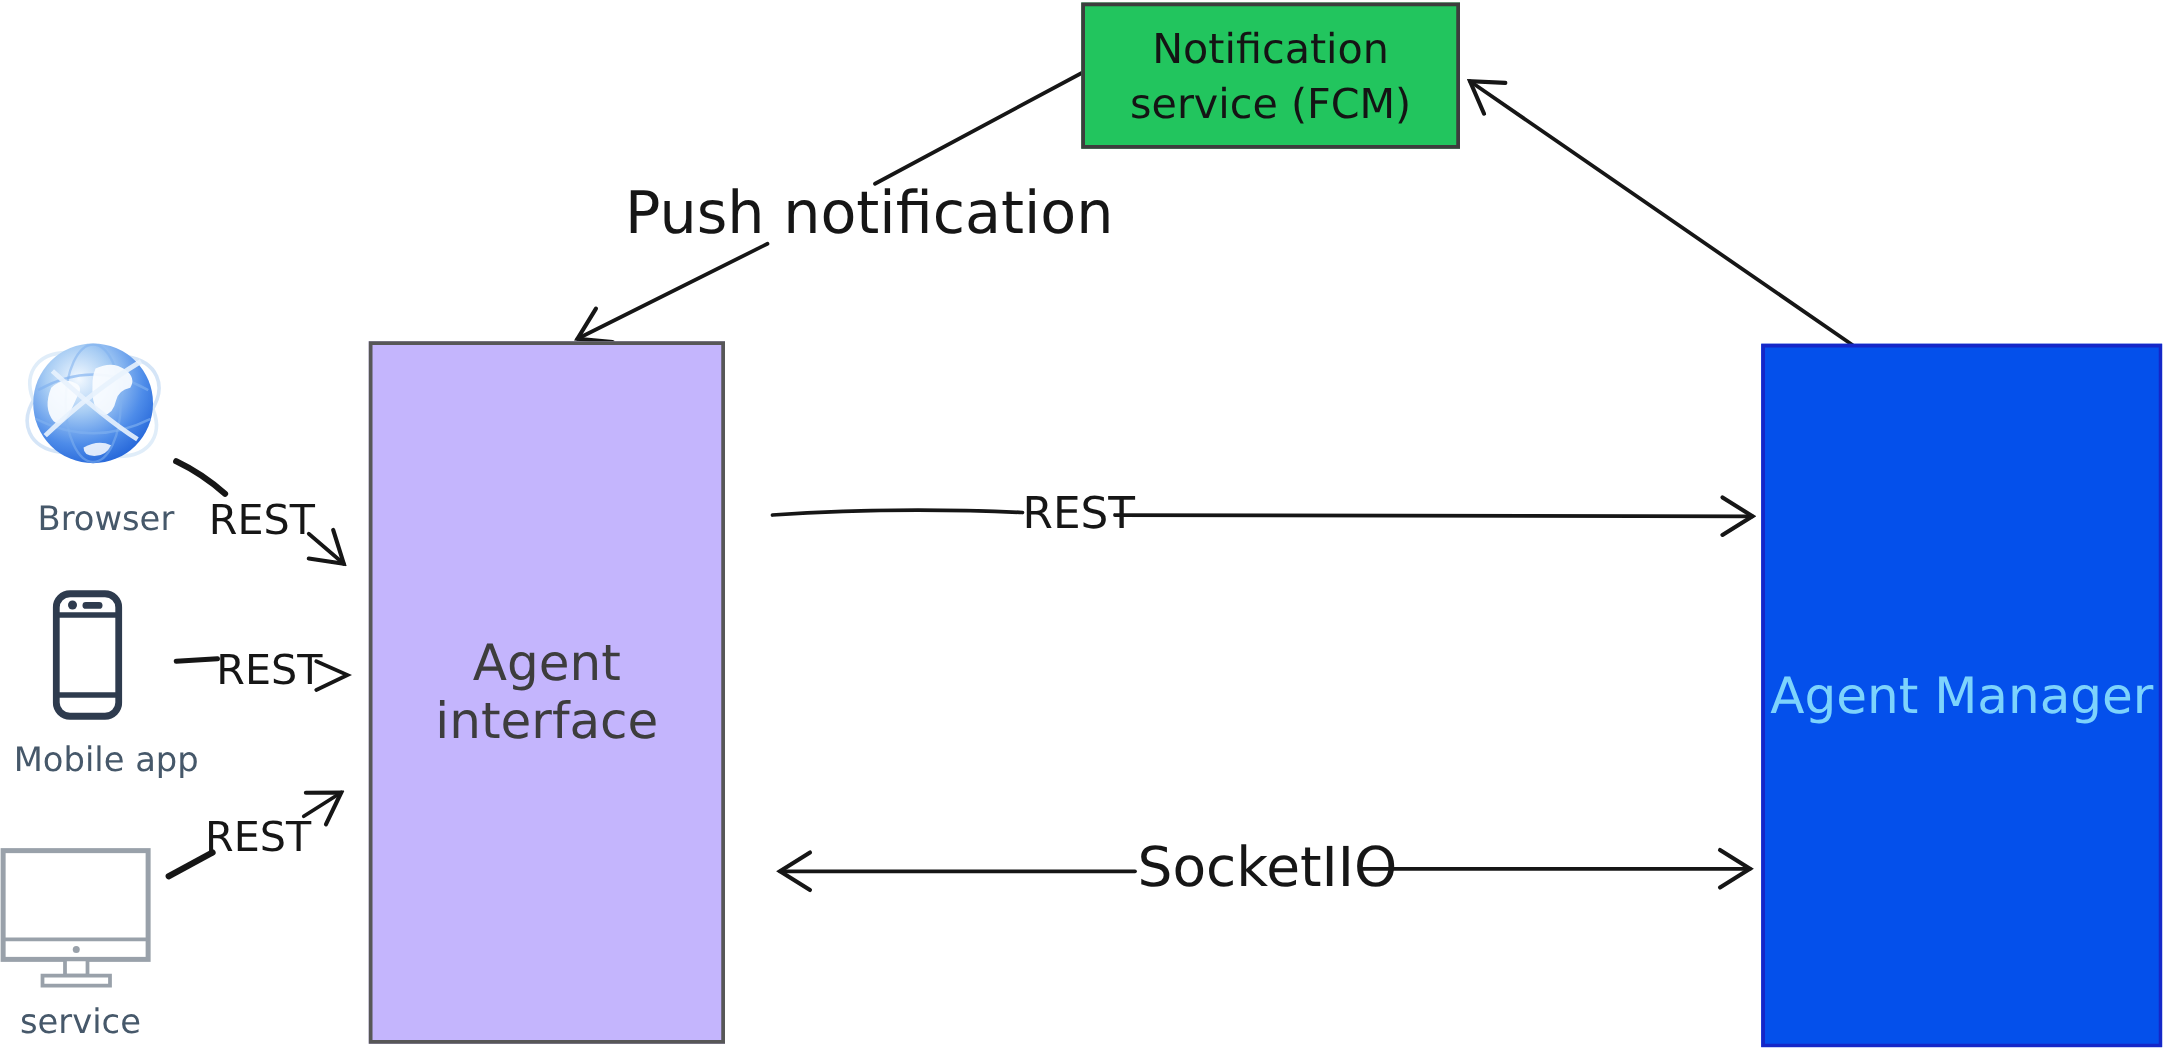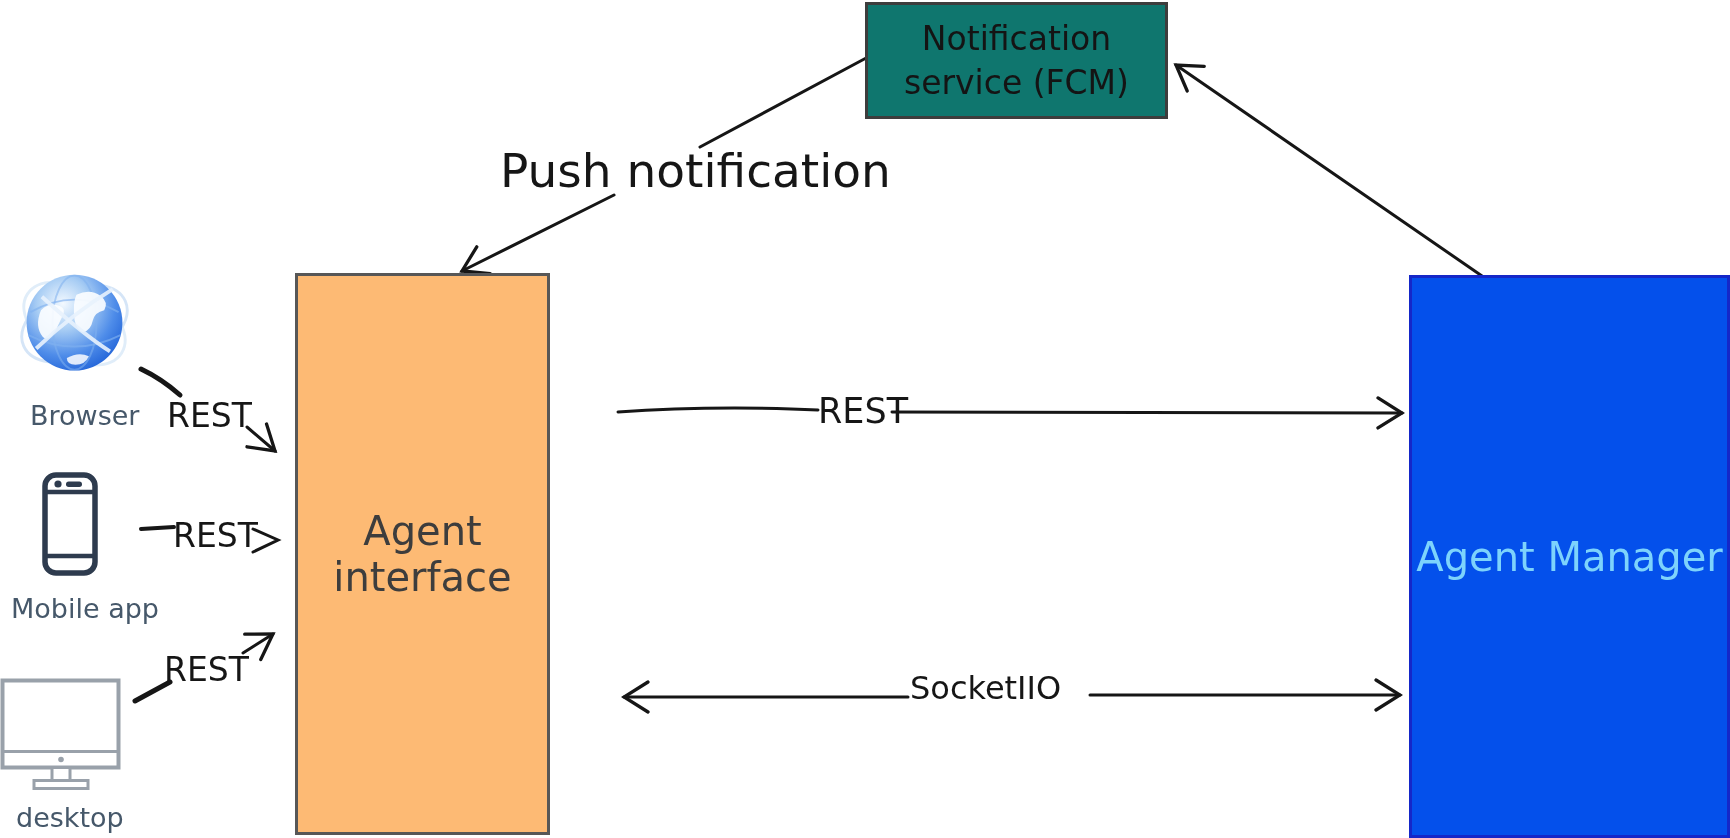--- a/index.html
+++ b/index.html
@@ -9,40 +9,40 @@
   }
   .abs{position:absolute;}
   svg{display:block;}
   
   .node{
     position:absolute;display:flex;align-items:center;justify-content:center;
     box-sizing:border-box;text-align:center;
   }
   .node-notification{
     left:865px;top:2px;width:303px;height:117px;
-    background:#0f766e;border:3px solid #3d3d3d;color:#141414;
+    background:#22c55e;border:3px solid #3d3d3d;color:#141414;
     font-size:33px;line-height:44px;
   }
   .node-interface{
-    left:295px;top:273px;width:255px;height:562px;
-    background:#fdba74;border:3px solid #575757;color:#3d3d3d;
+    left:295px;top:273px;width:285px;height:562px;
+    background:#c4b5fd;border:3px solid #575757;color:#3d3d3d;
     font-size:40px;
   }
   .node-manager{
     left:1409px;top:275px;width:321px;height:563px;
     background:#0450eb;border:3px solid #1527c8;color:#7dd3fc;
     font-size:40px;
   }
   
   .edge-label{
     position:absolute;color:#161616;white-space:nowrap;
   }
   .lbl-push{left:500px;top:143px;width:320px;text-align:center;font-size:47px;}
   .lbl-rest-main{left:818px;top:391px;font-size:35px;}
-  .lbl-socket{left:910px;top:669px;font-size:32px;}
+  .lbl-socket{left:910px;top:669px;font-size:44px;}
   .lbl-rest-browser{left:167px;top:396px;font-size:33px;}
   .lbl-rest-mobile{left:173px;top:516px;font-size:33px;}
   .lbl-rest-desktop{left:164px;top:650px;font-size:33px;}
   
   .client-label{
     position:absolute;color:#46586a;font-size:27px;white-space:nowrap;
   }
   .cap-browser{left:30px;top:400px;}
   .cap-mobile{left:11px;top:593px;}
   .cap-desktop{left:16px;top:802px;}
@@ -137,15 +137,15 @@
   <svg class="abs" style="left:0px;top:678px" width="122" height="116" viewBox="0 0 122 116">
     <rect x="2.5" y="2.5" width="116" height="87" fill="#ffffff" stroke="#99a1aa" stroke-width="4"></rect>
     <line x1="2.5" y1="73.5" x2="118.5" y2="73.5" stroke="#99a1aa" stroke-width="3"></line>
     <circle cx="61" cy="81.5" r="2.8" fill="#99a1aa"></circle>
     <rect x="52" y="89.5" width="18" height="13" fill="#ffffff" stroke="#99a1aa" stroke-width="3"></rect>
     <rect x="34" y="102.5" width="54" height="8" fill="#ffffff" stroke="#99a1aa" stroke-width="3"></rect>
   </svg>
 
   <div class="client-label cap-browser">Browser</div>
   <div class="client-label cap-mobile">Mobile app</div>
-  <div class="client-label cap-desktop">desktop</div>
+  <div class="client-label cap-desktop">service</div>
 
 </div>
 
 </body></html>

